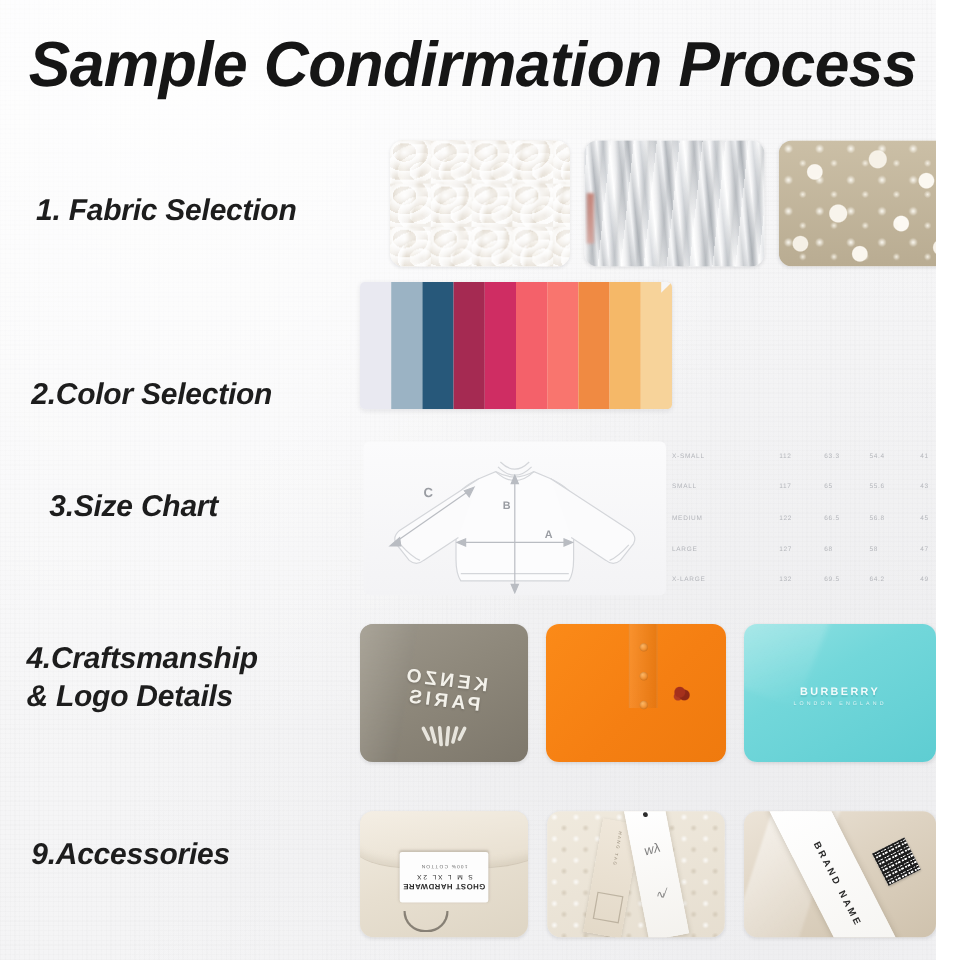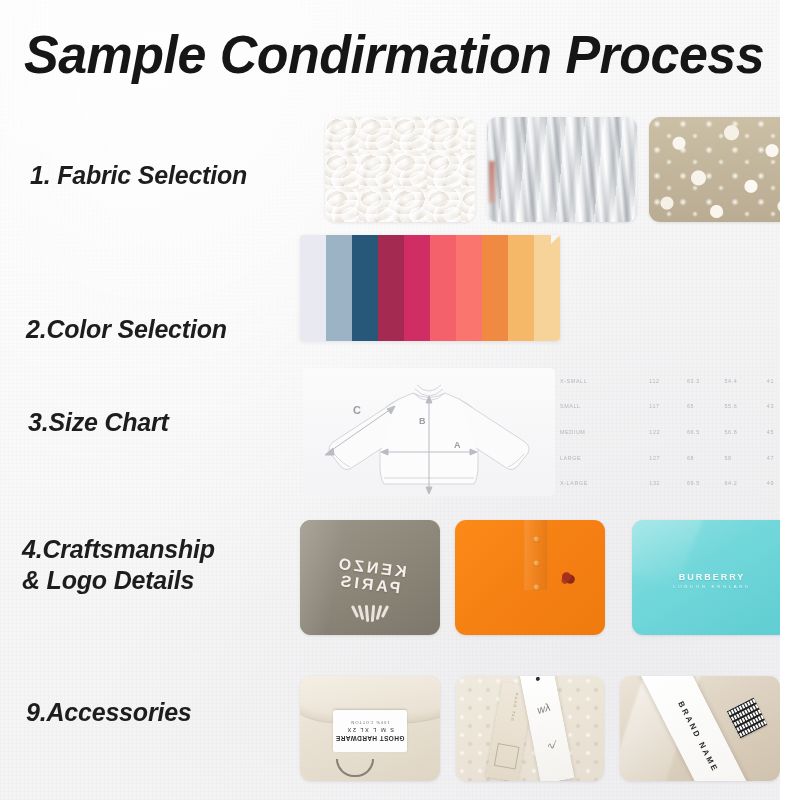--- a/index.html
+++ b/index.html
@@ -55,21 +55,21 @@
     font-size: 25px;
     line-height: 1.25;
     font-weight: 700;
     font-style: italic;
     color: #1d1d1d;
     letter-spacing: -0.2px;
     white-space: pre-line;
   }
   #label-1 { left: 30px; top: 160px; }
   #label-2 { left: 26px; top: 276px; margin-top: 38px; }
-  #label-3 { left: 28px; top: 407px; }
+  #label-3 { left: 41px; top: 407px; }
   #label-4 { left: 22px; top: 534px; }
   #label-5 { left: 26px; top: 697px; }
 
   
   .tile {
     position: absolute;
     border-radius: 11px;
     overflow: hidden;
     box-shadow: 0 1px 3px rgba(30,30,40,0.10);
   }
@@ -249,21 +249,20 @@
     position: absolute; left: 75%; top: 50%; width: 15px; height: 12px;
     transform: translate(-50%,-50%);
     background: radial-gradient(circle at 40% 40%, #a5301c 0 4px, rgba(0,0,0,0) 5px),
                 radial-gradient(circle at 65% 60%, #8d2716 0 4px, rgba(0,0,0,0) 5px),
                 radial-gradient(circle at 30% 70%, #b33b22 0 3px, rgba(0,0,0,0) 4px);
   }
 
   #tile-burberry {
     left: 620px; top: 520px; width: 160px; height: 115px;
     background: linear-gradient(150deg, #8fe1e2 0%, #72d7da 40%, #5ecdd2 100%);
-    margin-left: 12px;
   }
   #tile-burberry .shoulder {
     position: absolute; left: -10px; top: -20px; width: 70px; height: 80px;
     background: linear-gradient(140deg, rgba(255,255,255,0.30), rgba(255,255,255,0));
     transform: rotate(22deg);
     filter: blur(2px);
   }
   #tile-burberry .brandprint {
     position: absolute; left: 50%; top: 52%;
     transform: translate(-50%,-50%);

